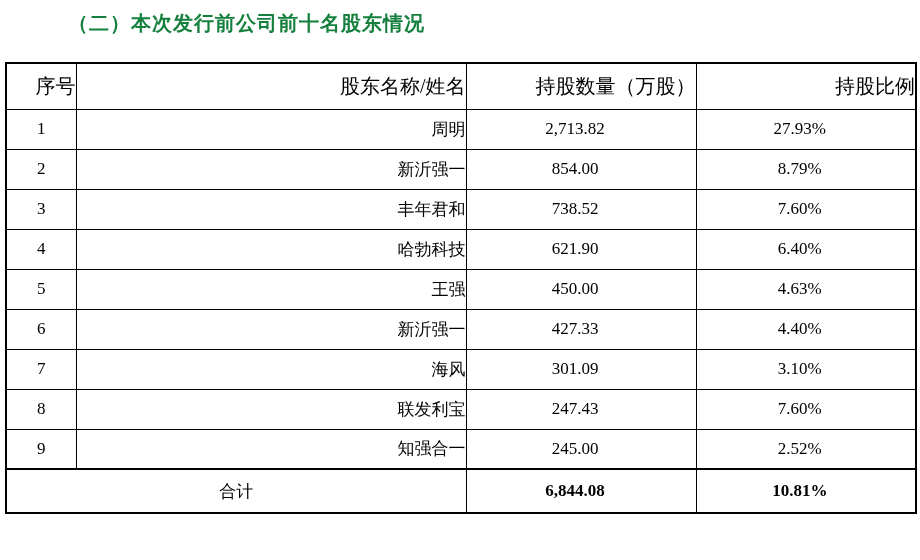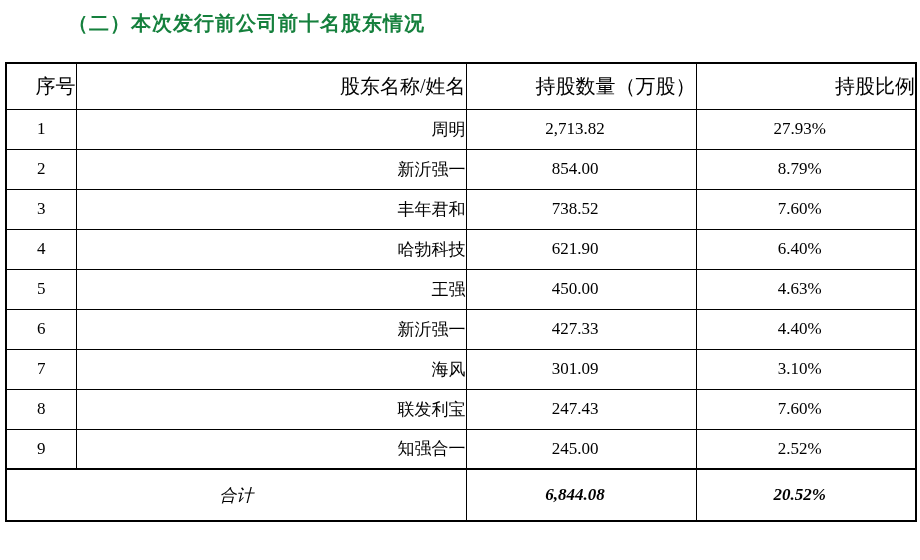--- a/index.html
+++ b/index.html
@@ -45,23 +45,22 @@
     font-weight: normal;
     text-align: right;
     font-size: 20px;
     margin-left: 20px;
   }
   tr.data-row td { height: 40px; }
   td.cell-no    { text-align: center; }
   td.cell-name  { text-align: right;  padding-left: 13px; }
   td.cell-num   { text-align: center; padding-right: 12px; margin-left: 20px; }
   tr.total-row td {
-    height: 52px;
+    height: 44px;
     border-top: 2px solid #000000;
-    font-style: italic;
   }
   tr.total-row td.cell-label { text-align: center; }
   tr.total-row td.cell-num   { font-weight: bold; }
 </style>
 </head>
 <body>
 
 <div class="doc-title">（二）本次发行前公司前十名股东情况</div>
 
 <table class="shareholders">
@@ -130,16 +129,16 @@
     <tr class="data-row">
       <td class="cell-no">9</td>
       <td class="cell-name">知强合一</td>
       <td class="cell-num">245.00</td>
       <td class="cell-num">2.52%</td>
     </tr>
 
     <tr class="total-row">
       <td class="cell-label" colspan="2">合计</td>
       <td class="cell-num">6,844.08</td>
-      <td class="cell-num">20.52%</td>
+      <td class="cell-num">10.81%</td>
     </tr>
   </tbody>
 </table>
 
 </body></html>

